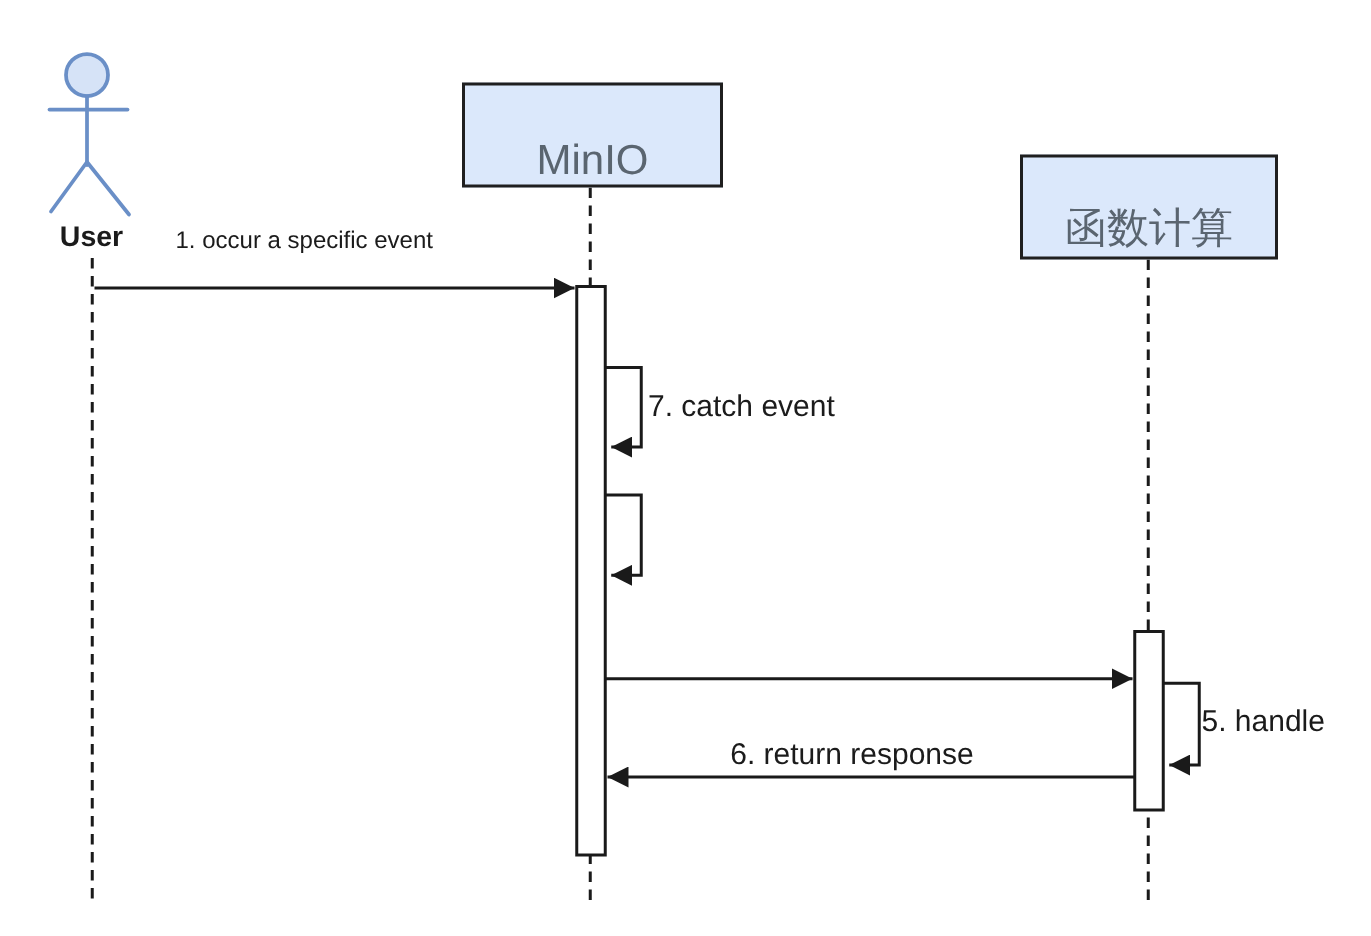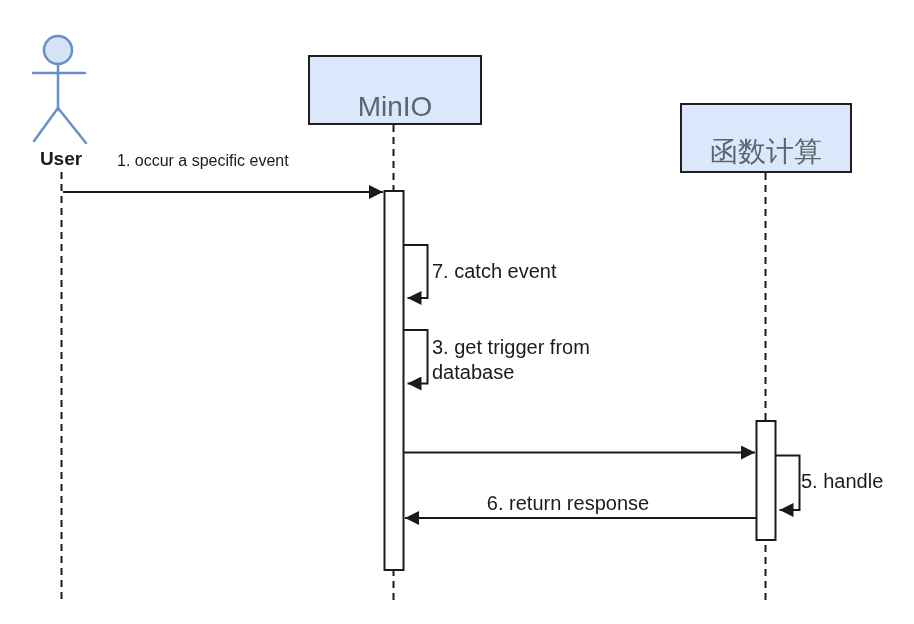--- a/index.html
+++ b/index.html
@@ -83,17 +83,16 @@
   <div class="pbox pbox-fc">
     <span>函数计算</span>
   </div>
 
   <div class="lbl user-label">User</div>
 
   <div class="lbl msg1-label">
     <div>1. occur a specific event</div>
   </div>
   <div class="lbl msg2-label">7. catch event</div>
-  <div class="lbl msg3-label">3. get trigger from database</div>
   <div class="lbl msg5-label">5. handle</div>
   <div class="lbl msg6-label">6. return response</div>
 
 </div>
 
 </body></html>

